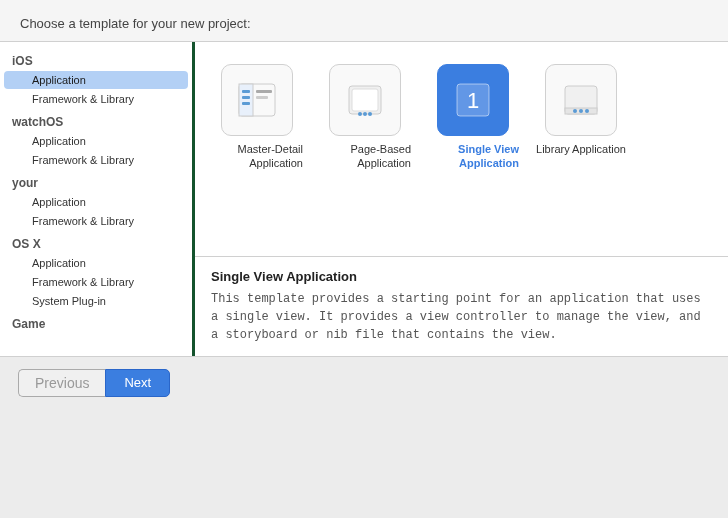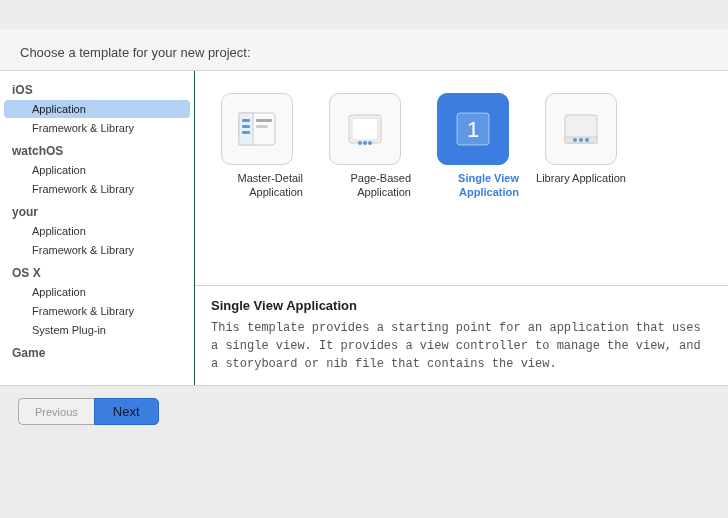--- a/index.html
+++ b/index.html
@@ -11,39 +11,38 @@
       font-size: 13px;
       color: #333;
       overflow: hidden;
     }
     .dialog {
       width: 728px;
       height: 408px;
       background: #f5f5f5;
       display: flex;
       flex-direction: column;
-      margin-top: 29px;
     }
     .dialog-header {
       padding: 16px 20px 10px 20px;
       font-size: 13px;
       color: #444;
       border-bottom: 1px solid #d0d0d0;
       background: #f5f5f5;
     }
     .dialog-body {
       display: flex;
       flex: 1;
       overflow: hidden;
     }
     
     .sidebar {
       width: 195px;
       background: #fff;
-      border-right: 1px solid #14532d;
+      border-right: 3px solid #14532d;
       overflow-y: auto;
       padding: 6px 0;
     }
     .sidebar-section-header {
       font-size: 12px;
       font-weight: 600;
       color: #555;
       padding: 6px 12px 2px 12px;
     }
     .sidebar-item {
@@ -156,29 +155,29 @@
       display: flex;
       gap: 0;
     }
     .btn-previous {
       background: #f0f0f0;
       border: 1px solid #aaa;
       border-right: none;
       border-radius: 5px 0 0 5px;
       color: #999;
       padding: 5px 16px;
-      font-size: 11px;
+      font-size: 14px;
       cursor: default;
       font-family: inherit;
     }
     .btn-next {
       background: #3b7ee0;
       border: 1px solid #2a66c9;
       border-radius: 0 5px 5px 0;
-      color: #0f172a;
+      color: #ffffff;
       padding: 5px 18px;
       font-size: 13px;
       cursor: pointer;
       font-family: inherit;
       text-align: right;
     }
   </style>
 </head>
 <body>
 

